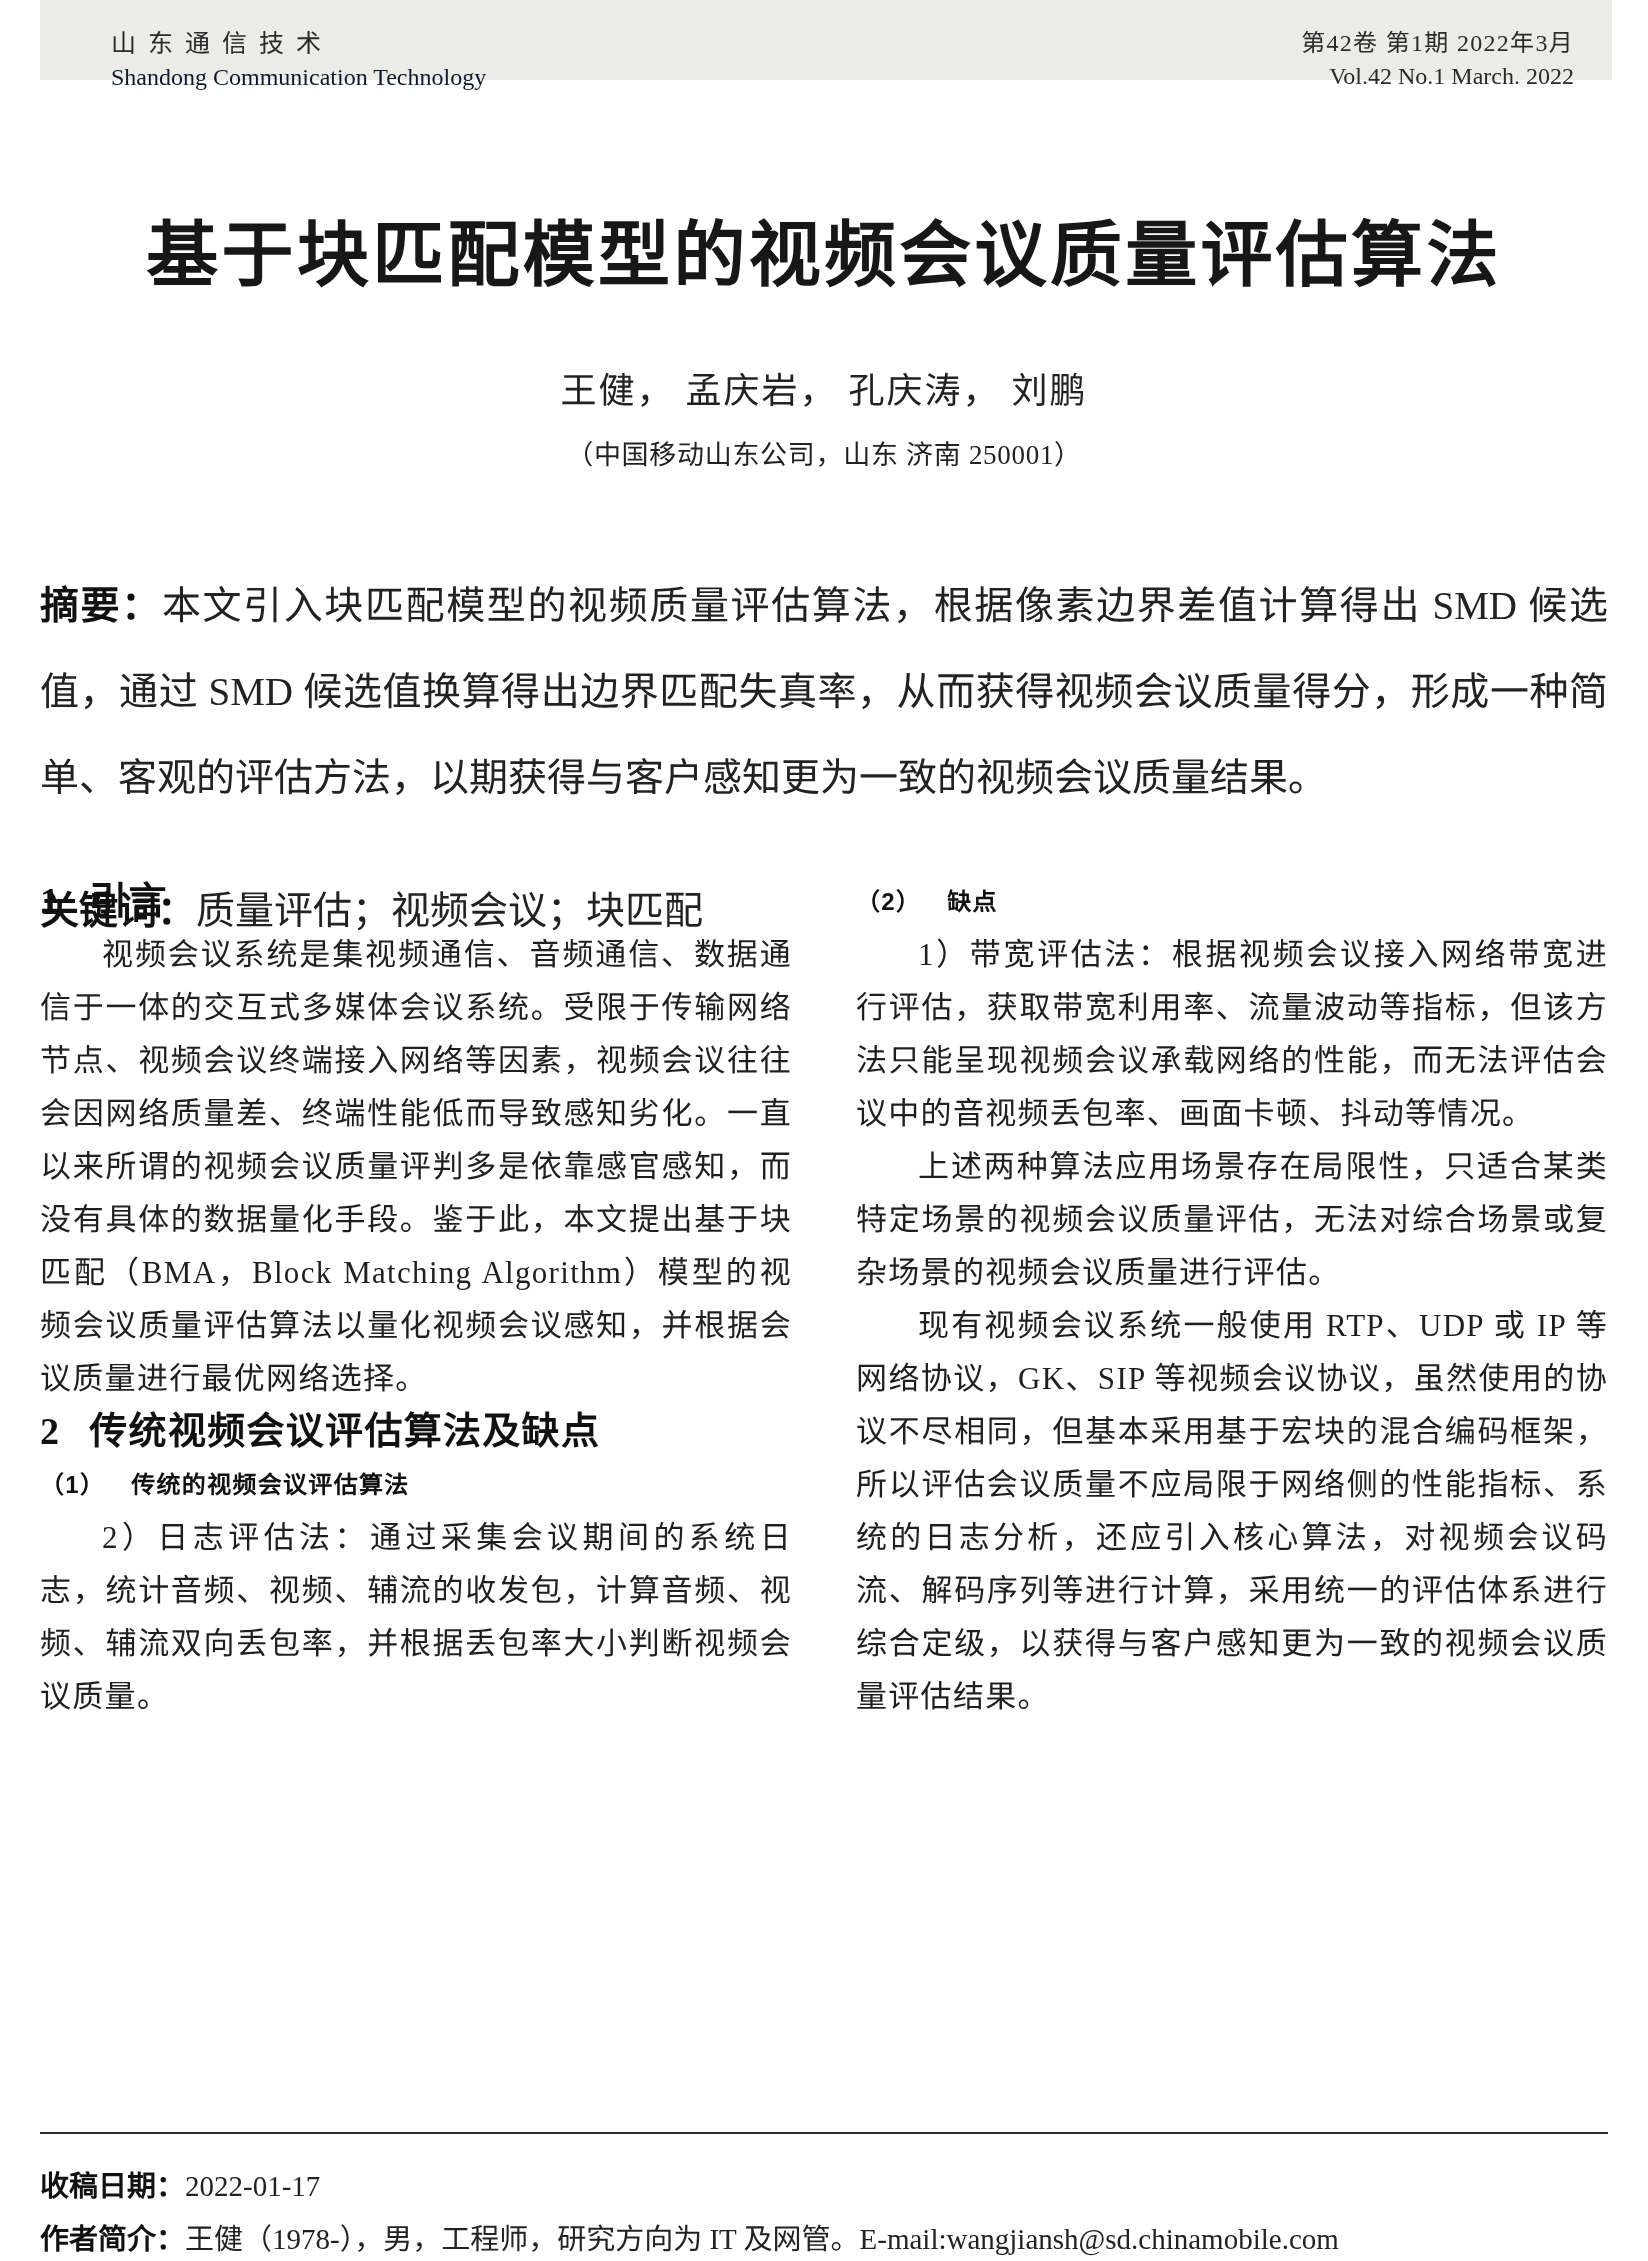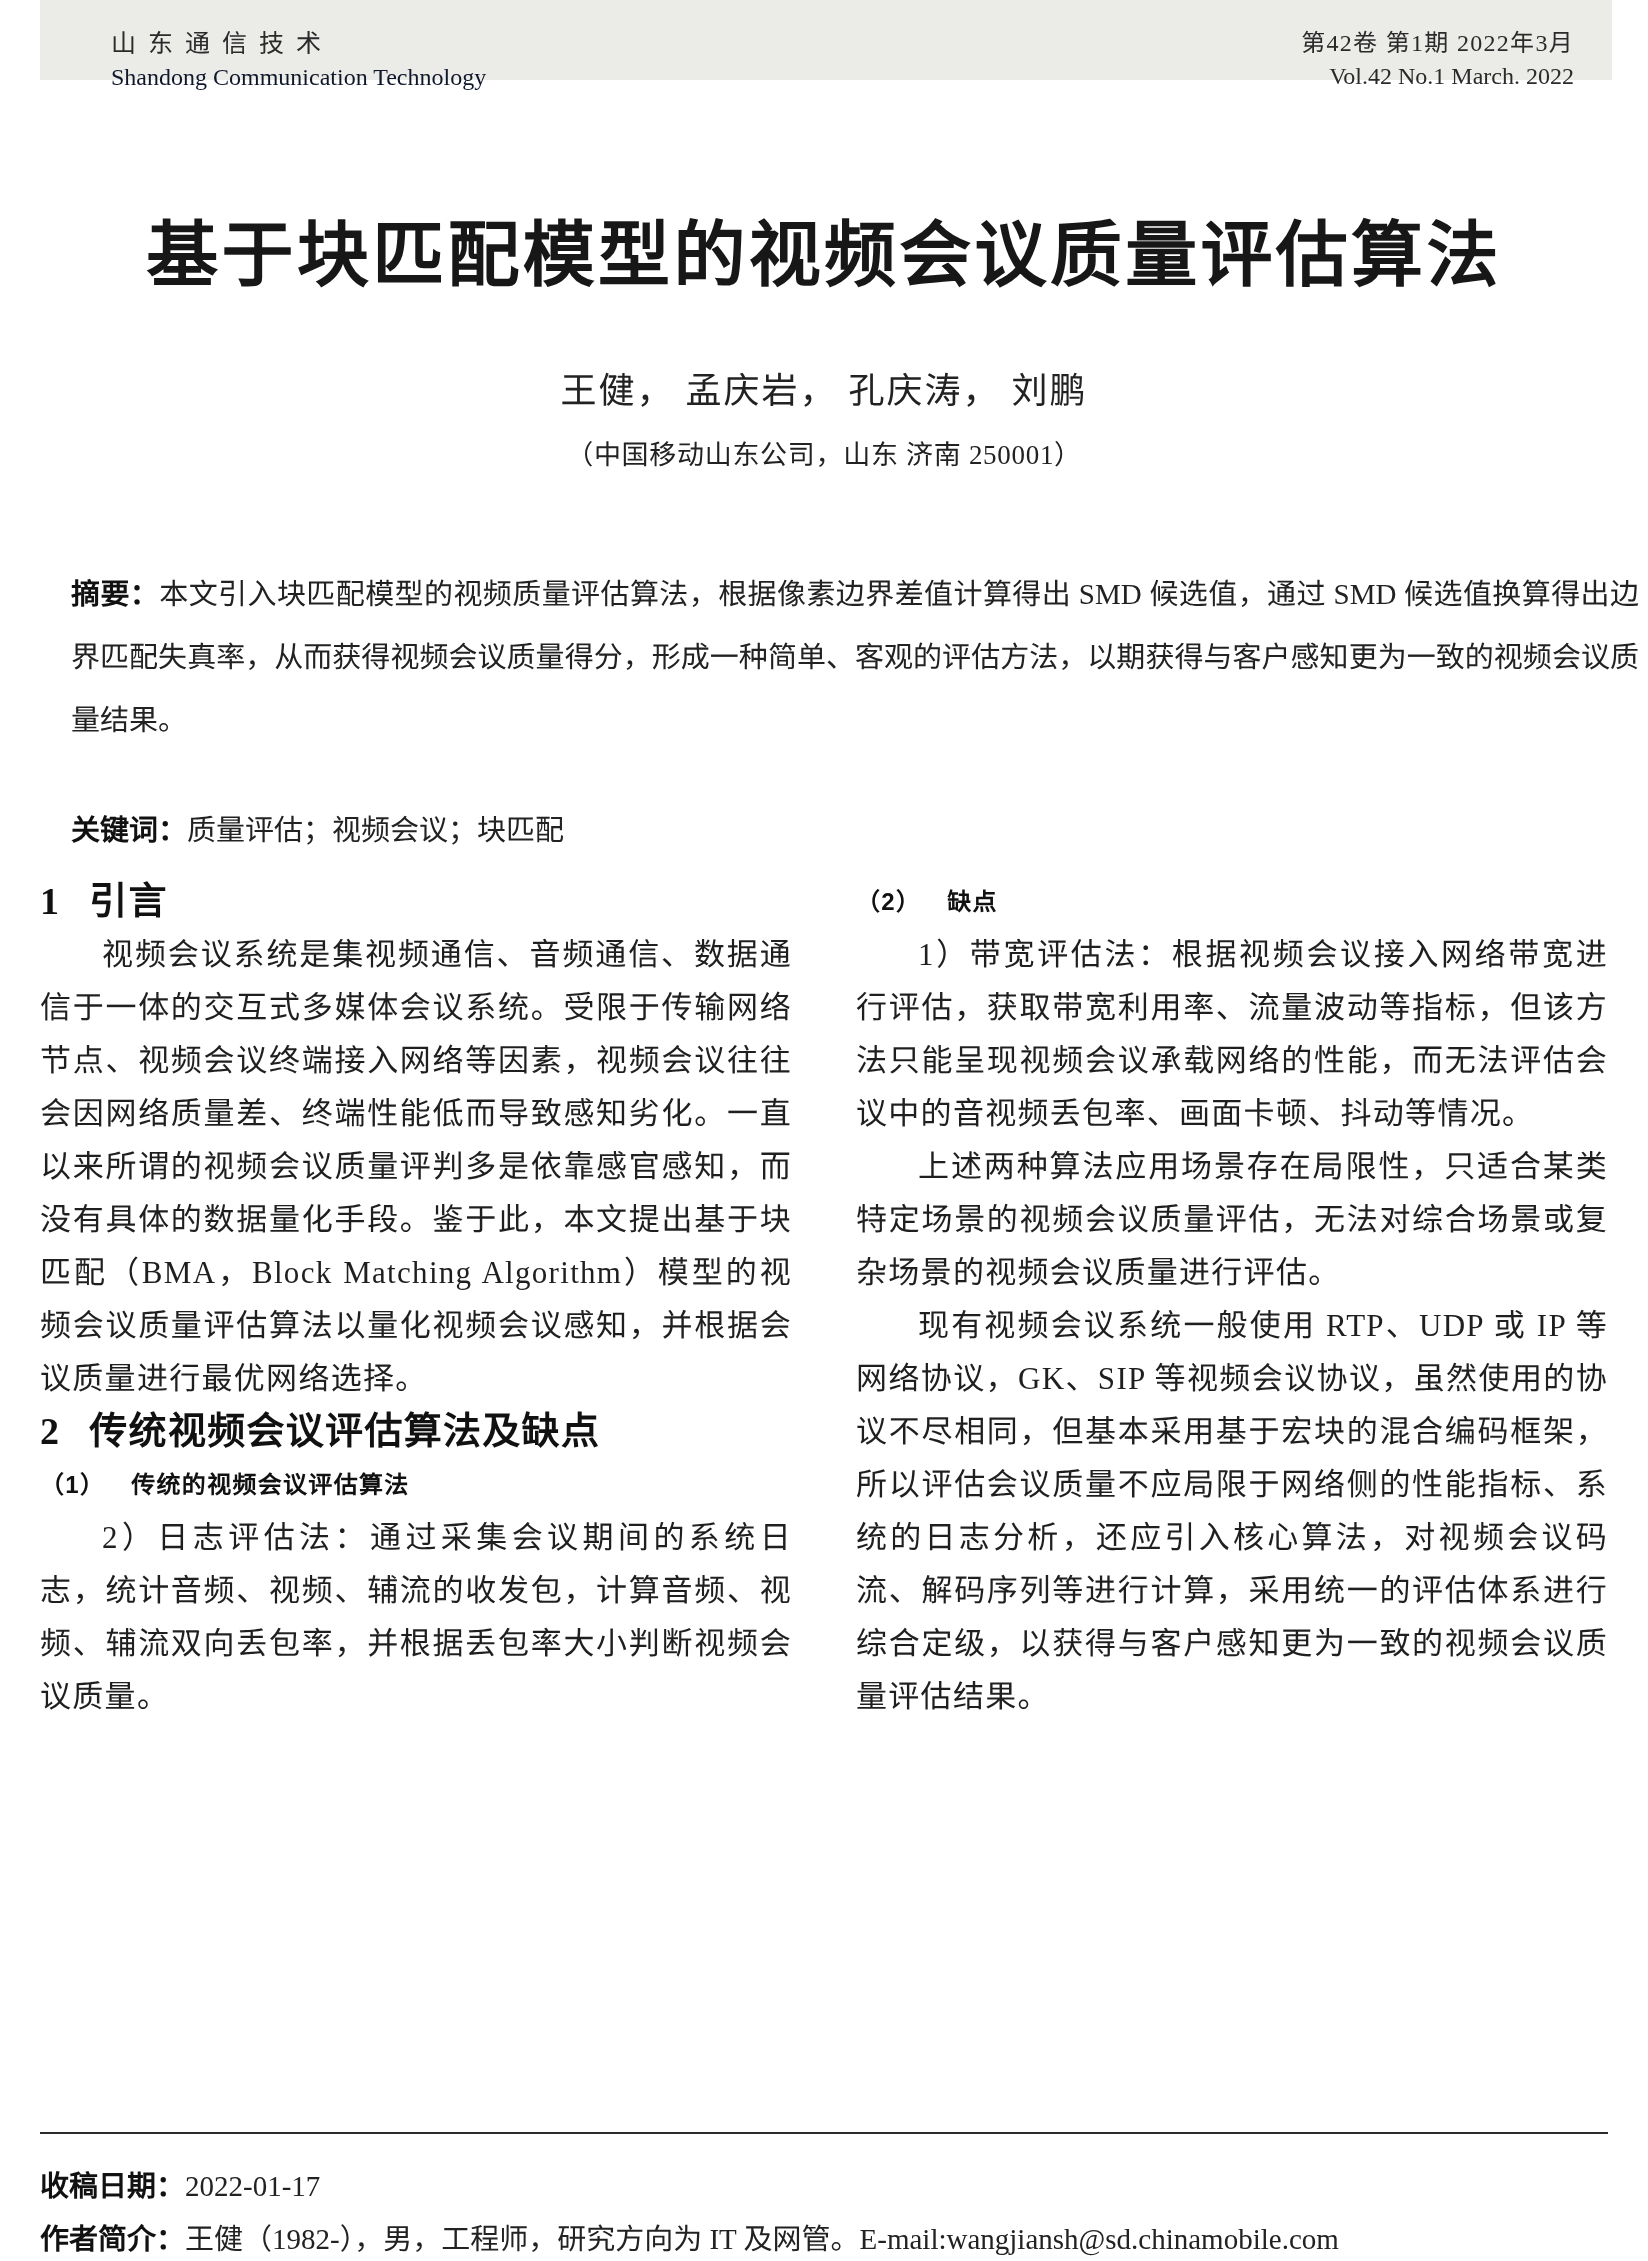--- a/index.html
+++ b/index.html
@@ -34,21 +34,21 @@
     position:absolute;top:361px;left:0;width:100%;
     text-align:center;font-size:36px;letter-spacing:2px;color:#222;
   }
   .affiliation{
     position:absolute;top:433px;left:0;width:100%;
     text-align:center;font-size:27px;letter-spacing:0.7px;color:#222;
   }
   
   .abstract-block{
     position:absolute;top:563px;left:40px;width:1568px;
-    font-size:29px;line-height:63px;text-align:justify;color:#222;margin-left:31px;
+    font-size:39px;line-height:86px;text-align:justify;color:#222;
   }
   .abstract-block p{margin:0;}
   .kw-line{margin-top:47px !important;}
   .inline-label{
     font-family:"Liberation Sans","DejaVu Sans",sans-serif;
     font-weight:700;color:#111;
   }
   
   .columns{
     position:absolute;top:875px;left:40px;width:1568px;
@@ -131,17 +131,17 @@
       <p>1）带宽评估法：根据视频会议接入网络带宽进行评估，获取带宽利用率、流量波动等指标，但该方法只能呈现视频会议承载网络的性能，而无法评估会议中的音视频丢包率、画面卡顿、抖动等情况。</p>
       <p>上述两种算法应用场景存在局限性，只适合某类特定场景的视频会议质量评估，无法对综合场景或复杂场景的视频会议质量进行评估。</p>
       <p>现有视频会议系统一般使用 RTP、UDP 或 IP 等网络协议，GK、SIP 等视频会议协议，虽然使用的协议不尽相同，但基本采用基于宏块的混合编码框架，所以评估会议质量不应局限于网络侧的性能指标、系统的日志分析，还应引入核心算法，对视频会议码流、解码序列等进行计算，采用统一的评估体系进行综合定级，以获得与客户感知更为一致的视频会议质量评估结果。</p>
     </div>
 
   </div>
 
   <div class="footer-rule"></div>
   <div class="footer-notes">
     <p><span class="inline-label">收稿日期：</span><span>2022-01-17</span></p>
-    <p><span class="inline-label">作者简介：</span><span>王健（1982-），男，工程师，研究方向为 IT 及网管。E-mail:wangjiansh@sd.chinamobile.com</span></p>
+    <p><span class="inline-label">作者简介：</span><span>王健（1978-），男，工程师，研究方向为 IT 及网管。E-mail:wangjiansh@sd.chinamobile.com</span></p>
   </div>
 
 </div>
 
 
 </body></html>

